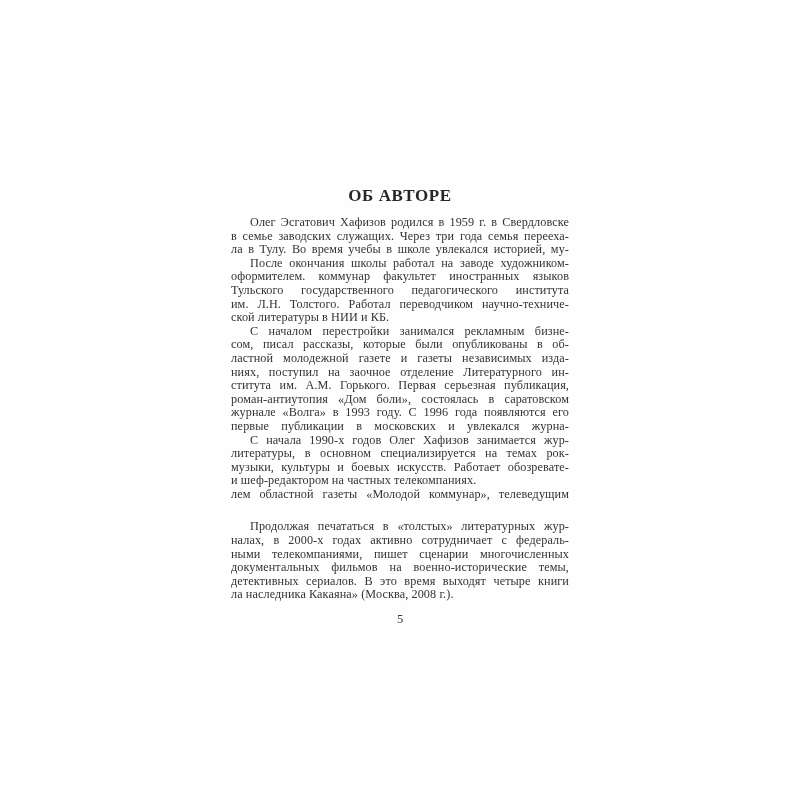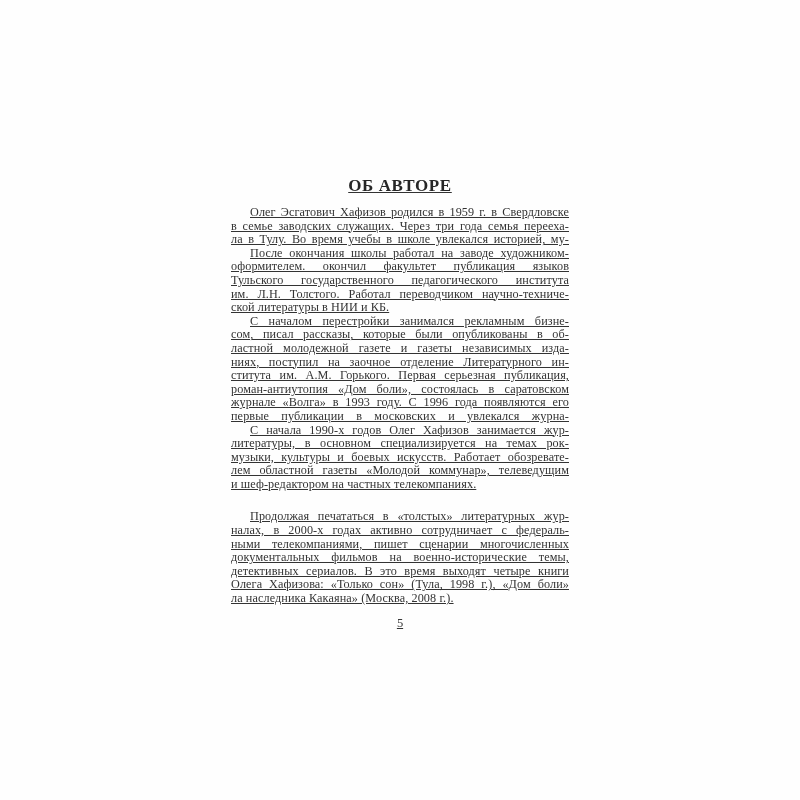--- a/index.html
+++ b/index.html
@@ -11,23 +11,22 @@
     width: 800px;
     height: 800px;
     background: #fefefe;
     font-family: "Liberation Serif", "DejaVu Serif", serif;
     color: #333333;
     overflow: hidden;
   }
   .content {
     position: absolute;
     left: 231px;
-    top: 176px;
+    top: 186px;
     width: 338px;
-    text-decoration: underline;
   }
   .title {
     font-size: 17px;
     font-weight: bold;
     text-align: center;
     letter-spacing: 0.6px;
     color: #262626;
     margin: 0 0 10px 0;
     line-height: 20px;
   }
@@ -67,47 +66,46 @@
   <div class="content">
     <h1 class="title">ОБ АВТОРЕ</h1>
     <div id="body-text">
         <div class="paragraph">
           <div class="line indent">Олег Эсгатович Хафизов родился в 1959 г. в Свердловске</div>
           <div class="line">в семье заводских служащих. Через три года семья перееха-</div>
           <div class="line">ла в Тулу. Во время учебы в школе увлекался историей, му-</div>
         </div>
         <div class="paragraph">
           <div class="line indent">После окончания школы работал на заводе художником-</div>
-          <div class="line">оформителем. окончил факультет публикация языков</div>
+          <div class="line">оформителем. коммунар факультет иностранных языков</div>
           <div class="line">Тульского государственного педагогического института</div>
           <div class="line">им. Л.Н. Толстого. Работал переводчиком научно-техниче-</div>
           <div class="line last">ской литературы в НИИ и КБ.</div>
         </div>
         <div class="paragraph">
           <div class="line indent">С началом перестройки занимался рекламным бизне-</div>
           <div class="line">сом, писал рассказы, которые были опубликованы в об-</div>
           <div class="line">ластной молодежной газете и газеты независимых изда-</div>
           <div class="line">ниях, поступил на заочное отделение Литературного ин-</div>
           <div class="line">ститута им. А.М. Горького. Первая серьезная публикация,</div>
           <div class="line">роман-антиутопия «Дом боли», состоялась в саратовском</div>
           <div class="line">журнале «Волга» в 1993 году. С 1996 года появляются его</div>
           <div class="line">первые публикации в московских и увлекался журна-</div>
         </div>
         <div class="paragraph">
           <div class="line indent">С начала 1990-х годов Олег Хафизов занимается жур-</div>
           <div class="line">литературы, в основном специализируется на темах рок-</div>
           <div class="line">музыки, культуры и боевых искусств. Работает обозревате-</div>
+          <div class="line last">и шеф-редактором на частных телекомпаниях.</div>
           <div class="line">лем областной газеты «Молодой коммунар», телеведущим</div>
-          <div class="line last">и шеф-редактором на частных телекомпаниях.</div>
         </div>
         <div class="paragraph spaced">
           <div class="line indent">Продолжая печататься в «толстых» литературных жур-</div>
           <div class="line">налах, в 2000-х годах активно сотрудничает с федераль-</div>
           <div class="line">ными телекомпаниями, пишет сценарии многочисленных</div>
           <div class="line">документальных фильмов на военно-исторические темы,</div>
           <div class="line">детективных сериалов. В это время выходят четыре книги</div>
-          <div class="line">Олега Хафизова: «Только сон» (Тула, 1998 г.), «Дом боли»</div>
           <div class="line last">ла наследника Какаяна» (Москва, 2008 г.).</div>
         </div>
       </div>
     <div class="folio">5</div>
   </div>
 </div>
 
 </body></html>

